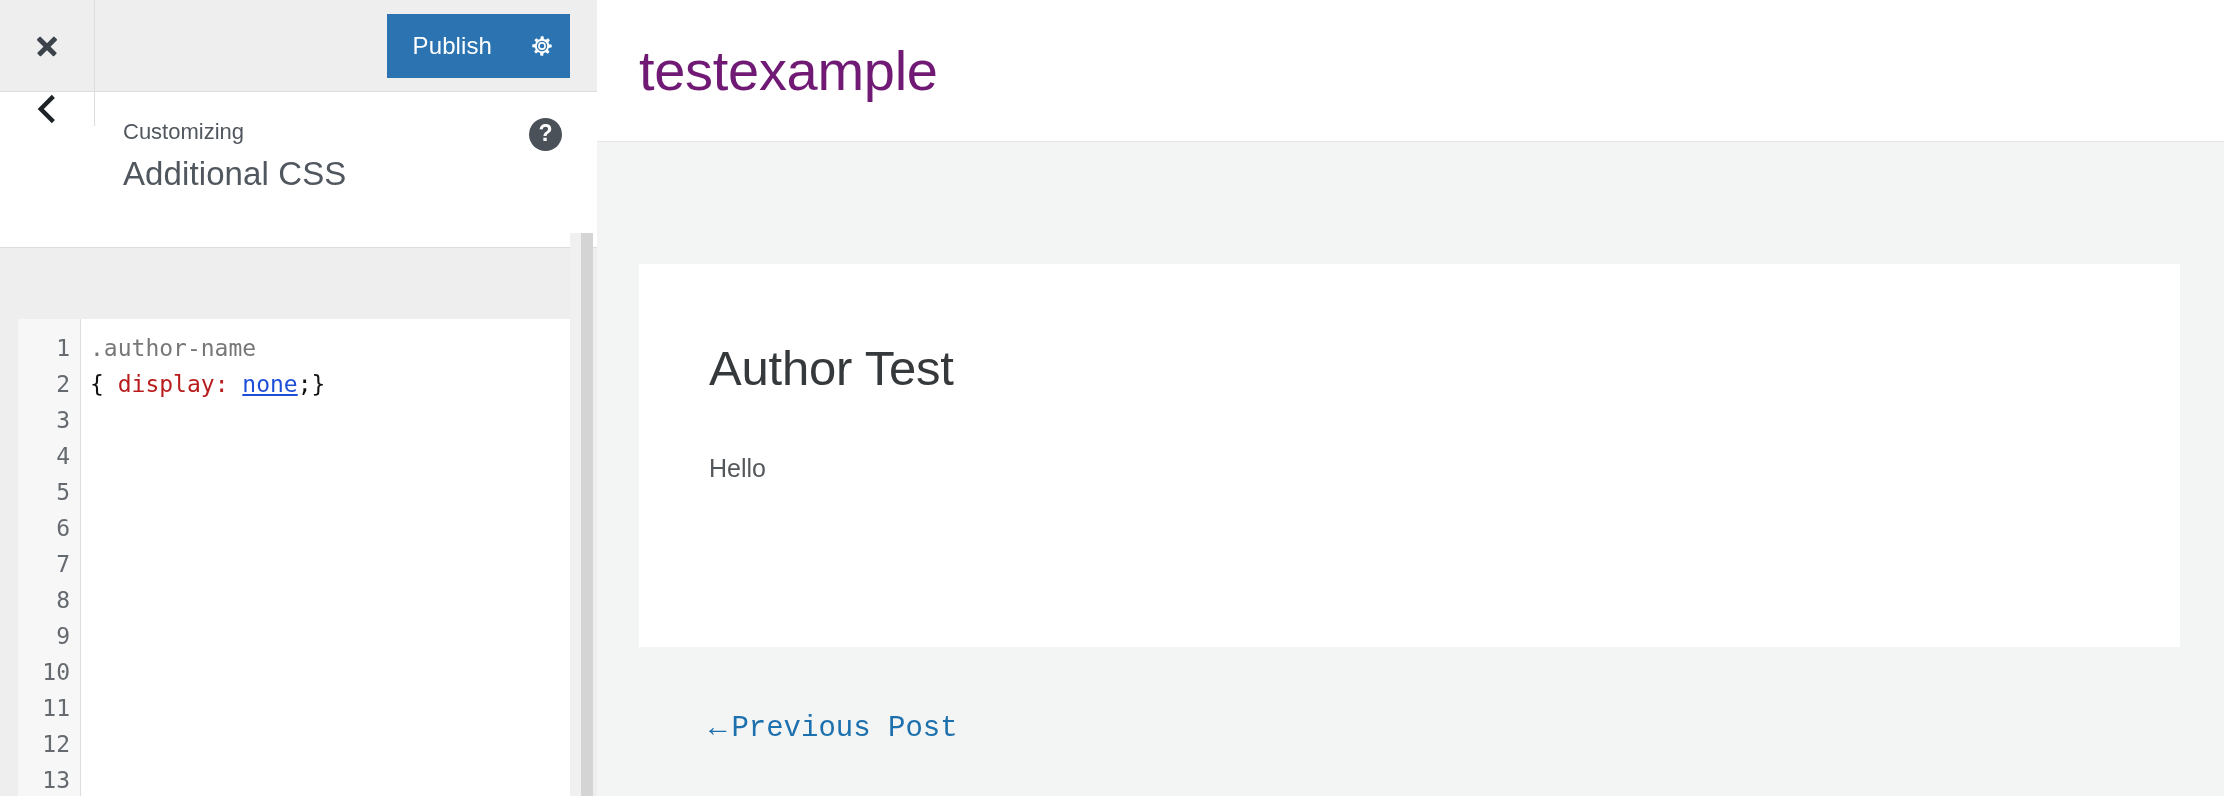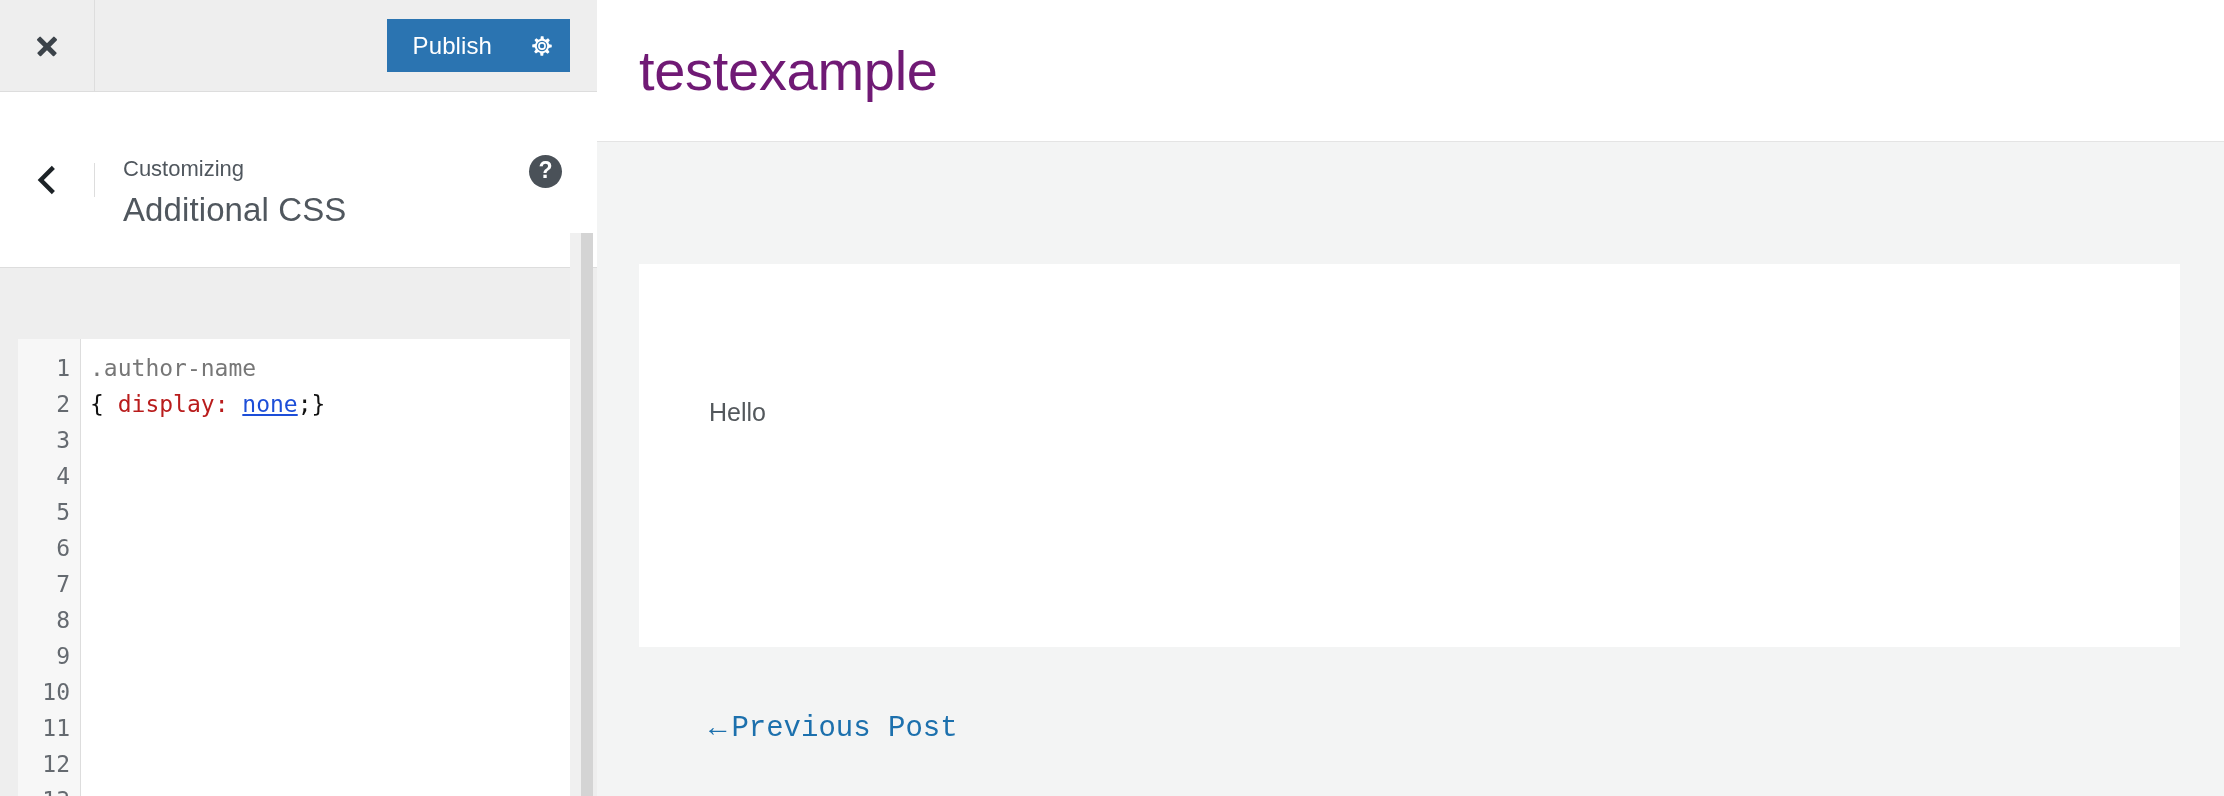--- a/index.html
+++ b/index.html
@@ -75,21 +75,21 @@
     flex: 1 1 auto;
     display: flex;
     align-items: center;
     justify-content: flex-end;
     padding-right: 27px;
   }
 
   .publish-group {
     display: flex;
     align-items: stretch;
-    height: 53px;
+    height: 64px;
     border-radius: 0;
     overflow: hidden;
     background: #2b74b1;
   }
 
   .publish-btn {
     display: flex;
     align-items: center;
     padding: 0 22px 0 26px;
     background: #2b74b1;
@@ -112,22 +112,22 @@
     border: none;
     cursor: pointer;
   }
 
   .gear-svg { width: 26px; height: 26px; display: block; }
 
   
   .cust-section-head {
     position: relative;
     display: flex;
-    align-items: center;
-    height: 176px;
+    align-items: flex-start;
+    height: 156px;
     background: #ffffff;
     border-bottom: 1px solid #ddd;
   }
 
   .back-cell {
     width: 95px;
     flex: 0 0 95px;
     display: flex;
     align-items: center;
     justify-content: center;
@@ -428,20 +428,21 @@
 
   <div id="preview">
 
     <div class="site-header">
       <div class="site-title">testexample</div>
     </div>
 
     <div class="preview-body">
 
       <article class="post-card">
+        <h1 class="post-title">Author Test</h1>
         <p class="post-excerpt">Hello</p>
       </article>
 
       <div class="post-nav">
         <a class="prev-post-link" href="#">
           <span class="prev-arrow">←</span><span>Previous Post</span>
         </a>
       </div>
 
     </div>

